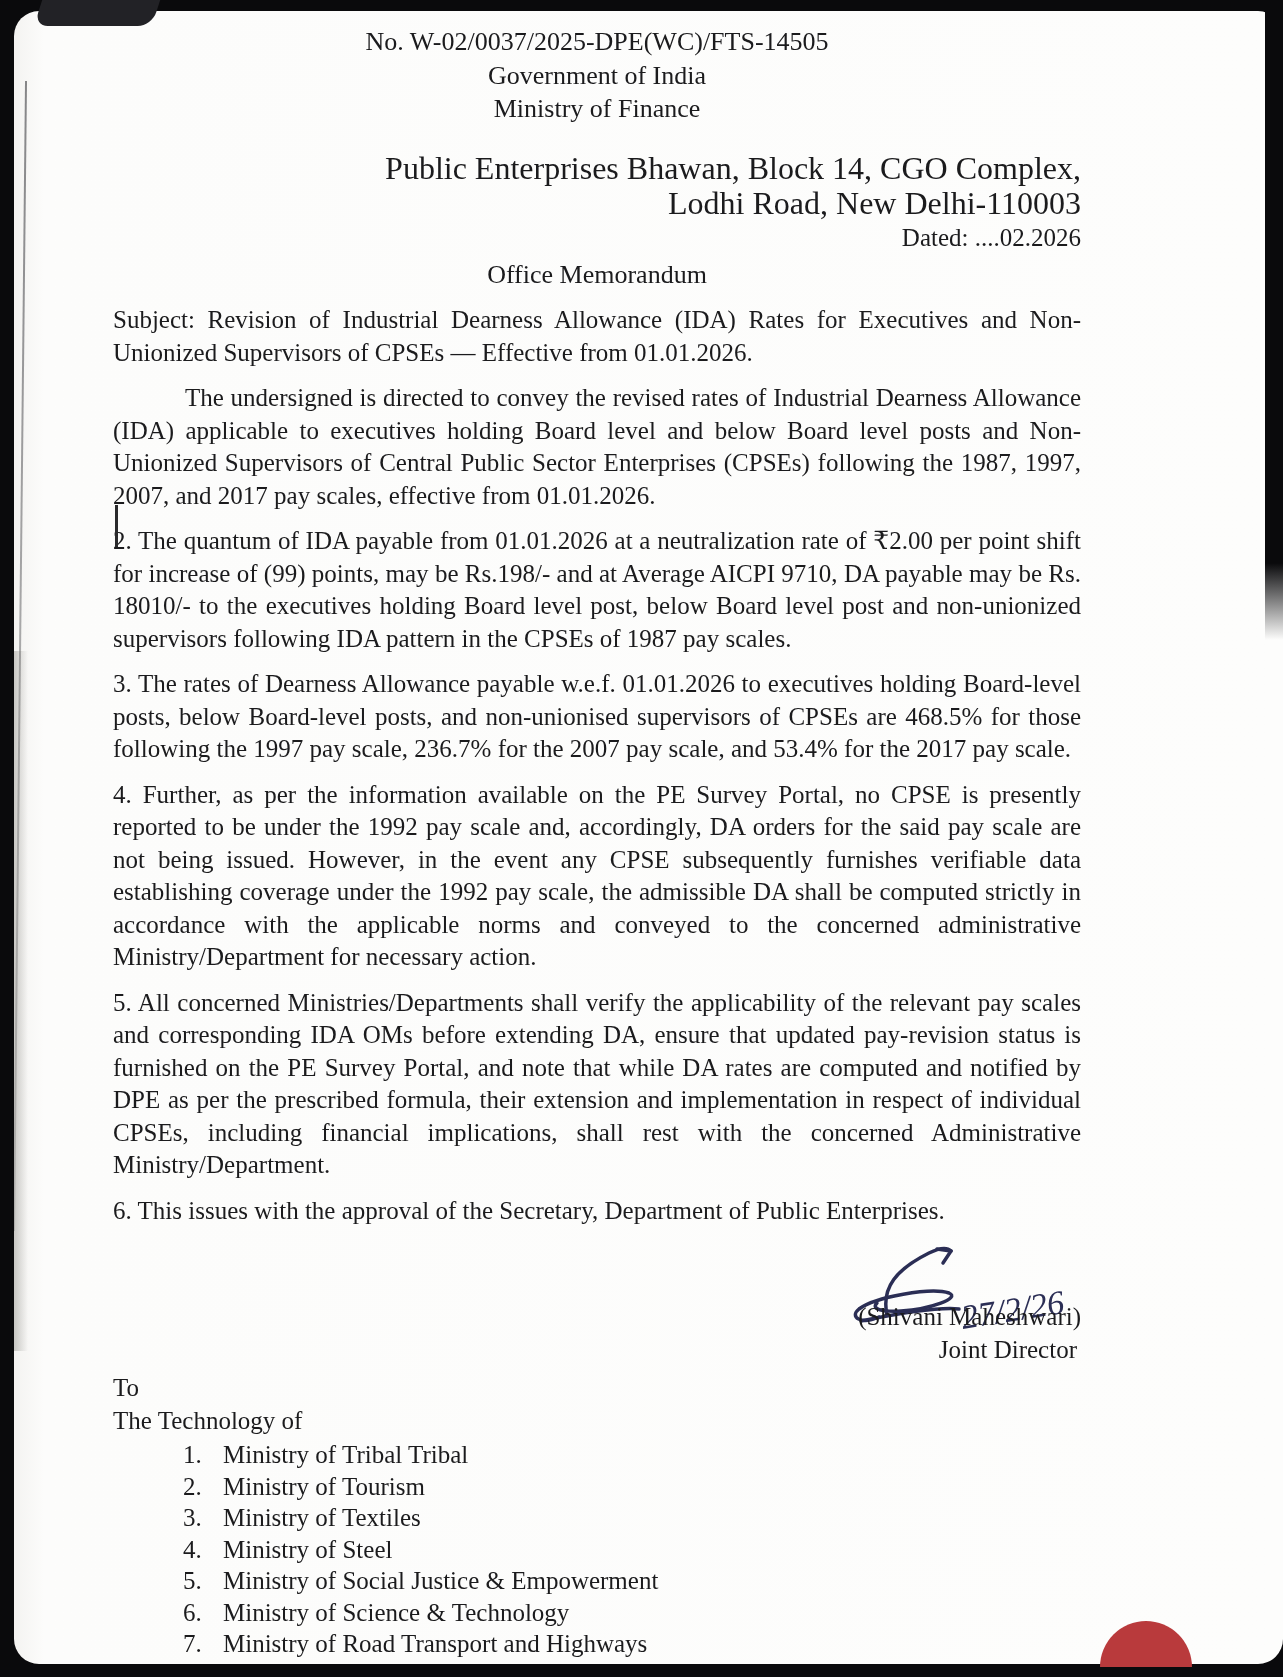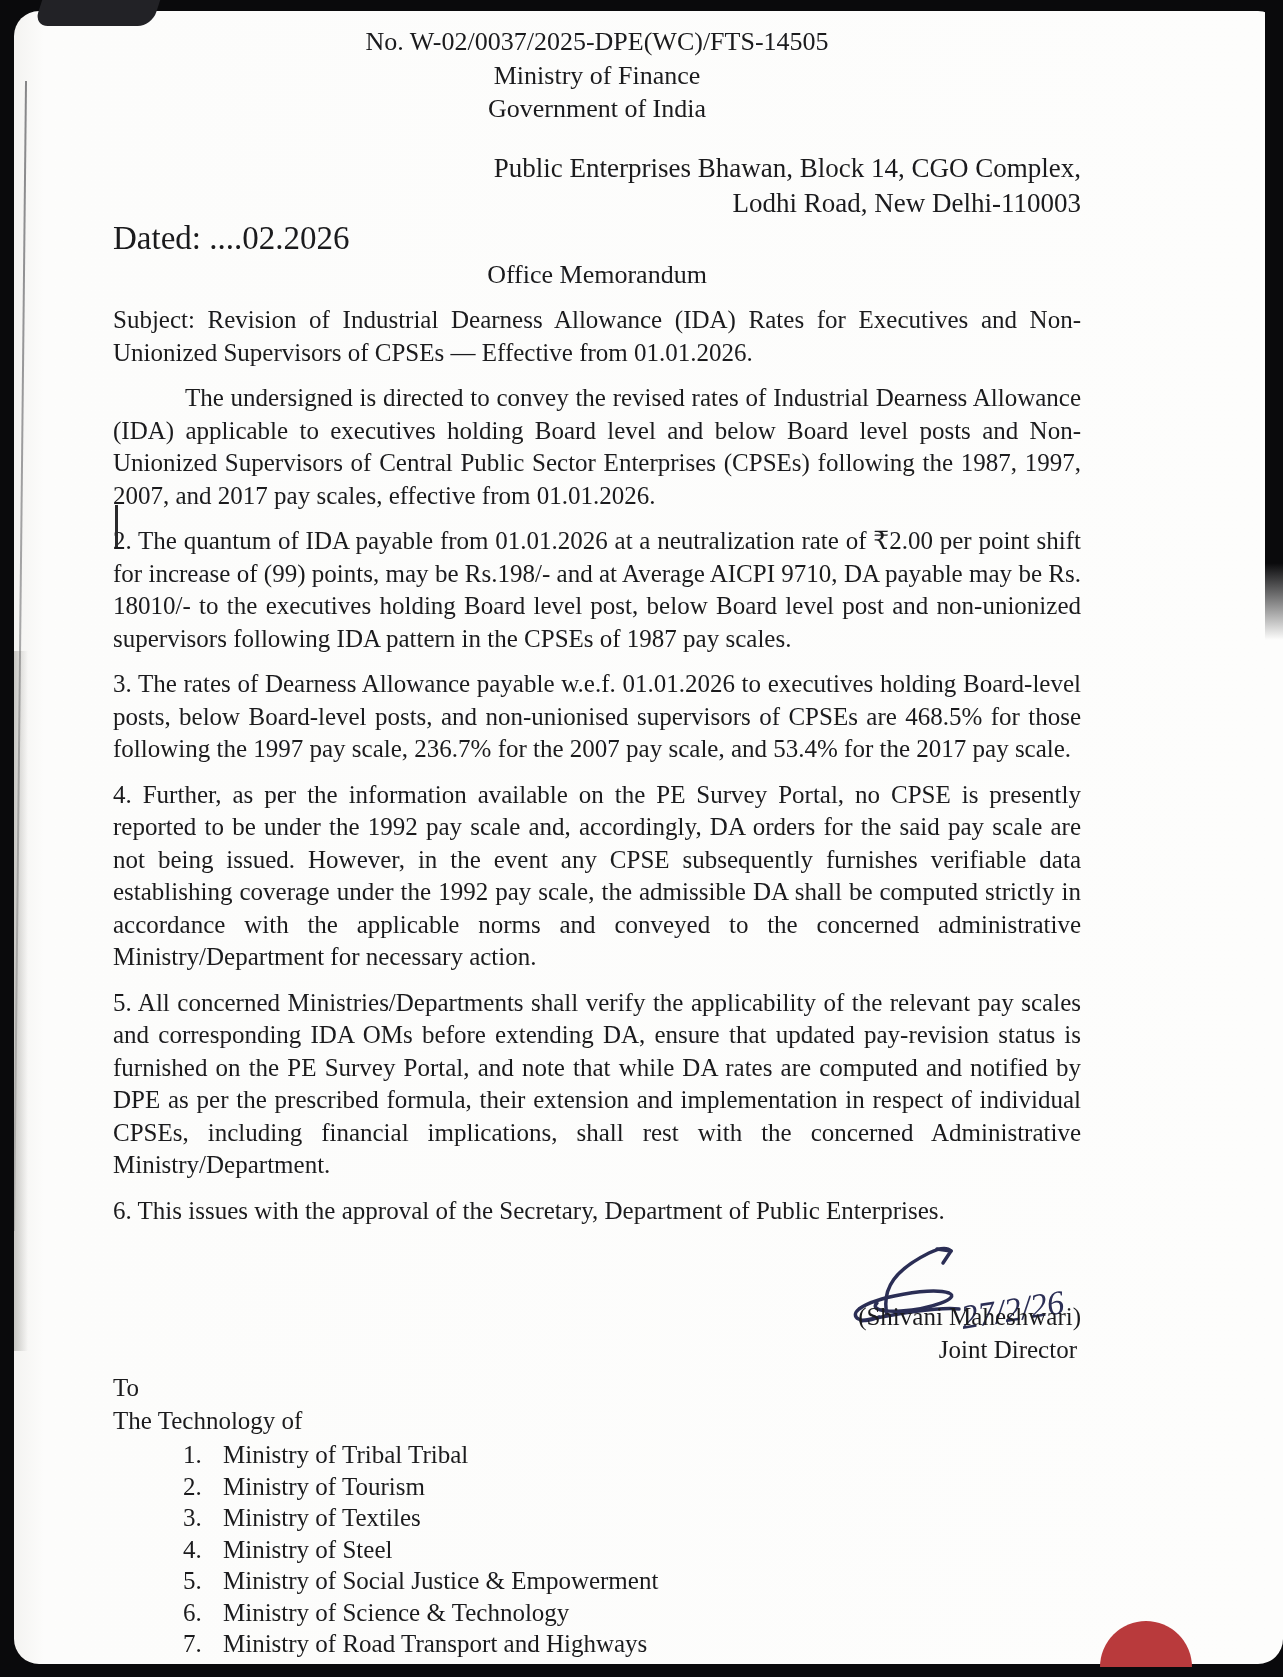--- a/index.html
+++ b/index.html
@@ -21,22 +21,22 @@
   .left-shade{position:absolute;left:0;top:640px;width:14px;height:700px;
               background:linear-gradient(90deg,rgba(120,118,112,.35),rgba(120,118,112,0));}
   .seal{position:absolute;left:1100px;bottom:10px;width:92px;height:46px;
         background:#b93a3c;border-radius:50% 50% 0 0/100% 100% 0 0;}
   .cursor-mark{position:absolute;left:101px;top:494px;width:3px;height:42px;background:#2a2a2c;}
   
   .content{position:absolute;left:99px;top:8px;width:968px;}
   .center{text-align:center;}
   .ref{font-size:26px;line-height:34px;margin-top:6px;}
   .orgline{font-size:26px;line-height:33px;}
-  .addr-block{margin-top:26px;text-align:right;font-size:27px;line-height:35px;}
-  .dated{text-align:left;font-size:33px;line-height:34px;}
+  .addr-block{margin-top:26px;text-align:right;font-size:32px;line-height:35px;}
+  .dated{text-align:right;font-size:25px;line-height:34px;}
   .om-title{font-size:26px;line-height:32px;margin-top:4px;}
   .subject{font-size:25px;line-height:33px;margin-top:2px;text-align:left;}
   p.body{font-size:25px;line-height:32.5px;text-align:justify;margin:13px 0 0 0;}
   p.first{ text-indent:72px; }
   .b{font-weight:400;}
   .sig-area{position:relative;height:138px;margin-top:4px;}
   .sig-svg{position:absolute;right:-20px;top:-6px;}
   .sig-name{position:absolute;right:0;top:72px;font-size:25px;}
   .sig-title{position:absolute;right:4px;top:105px;font-size:25px;}
   .to-block{margin-top:2px;font-size:25px;line-height:33px;}
@@ -46,22 +46,22 @@
 </style>
 </head>
 <body>
 
 <div class="page">
   <div class="left-edge-line"></div>
   <div class="left-shade"></div>
 
   <div class="content">
     <div class="ref center">No. W-02/0037/2025-DPE(WC)/FTS-14505</div>
+    <div class="orgline center">Government of India</div>
     <div class="orgline center">Ministry of Finance</div>
-    <div class="orgline center">Government of India</div>
 
     <div class="addr-block">
       <div>Public Enterprises Bhawan, Block 14, CGO Complex,</div>
       <div>Lodhi Road, New Delhi-110003</div>
     </div>
     <div class="dated">Dated: ....02.2026</div>
 
     <div class="om-title center">Office Memorandum</div>
 
     <p class="body subject"><span>Subject: Revision of Industrial Dearness Allowance (IDA) Rates for Executives and Non-Unionized Supervisors of CPSEs — Effective from </span><span class="b">01.01.2026.</span></p>

